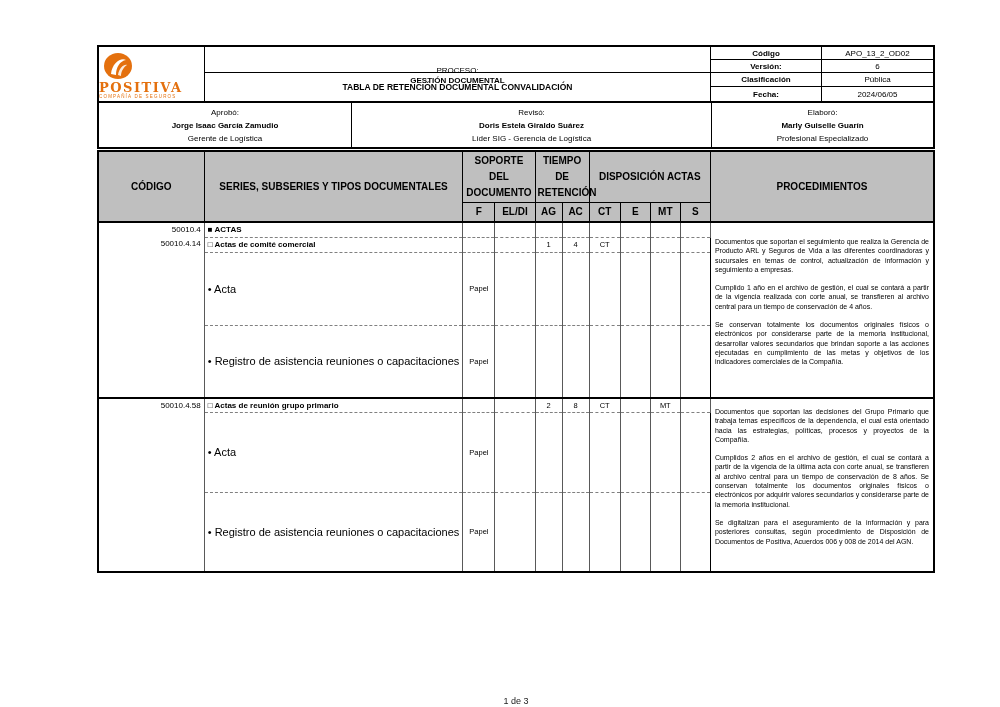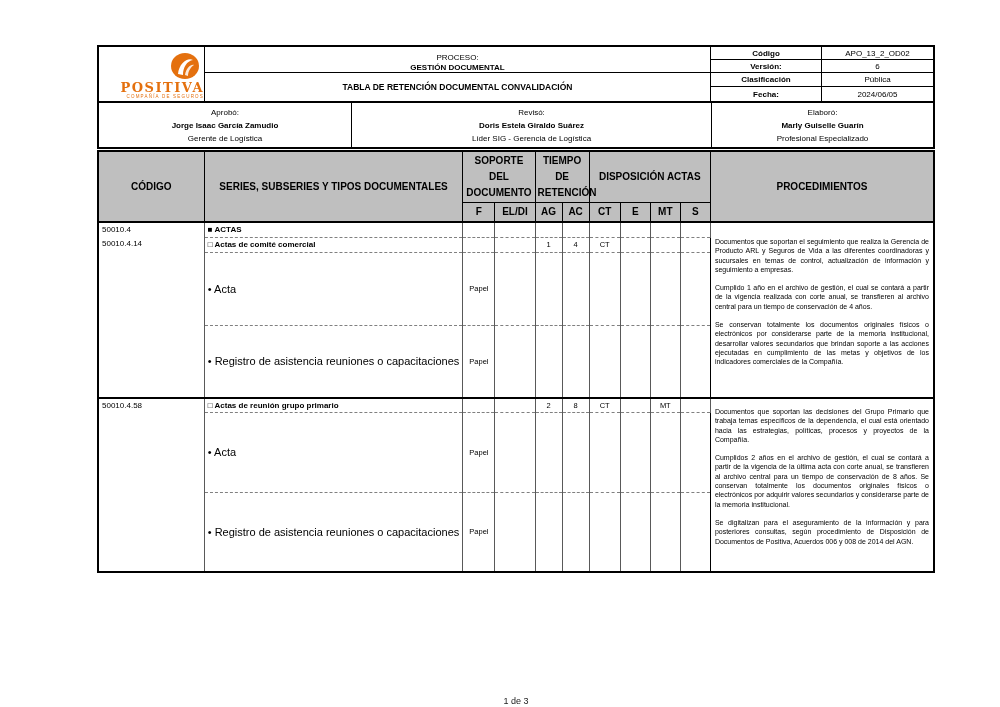--- a/index.html
+++ b/index.html
@@ -3,25 +3,25 @@
 <meta charset="utf-8">
 <style>
   * { box-sizing: border-box; margin: 0; padding: 0; }
   html, body { width: 1000px; height: 707px; background: #ffffff; }
   body { font-family: "Liberation Sans", sans-serif; color: #000; }
   .page { position: relative; width: 1000px; height: 707px; background: #fff; overflow: hidden; }
   .doc { position: absolute; left: 97px; top: 45px; width: 838px; }
 
   
   .hdr { display: grid; grid-template-columns: 106px 506px 111px 111px; grid-template-rows: 13px 13px 14px 14px; border: 2px solid #000; background:#fff; }
-  .logo-cell { grid-column: 1; grid-row: 1 / 5; border-right: 1px solid #000; display:flex; flex-direction:column; align-items:flex-end; justify-content:center; padding-top:2px; }
+  .logo-cell { grid-column: 1; grid-row: 1 / 5; border-right: 1px solid #000; display:flex; flex-direction:column; align-items:flex-start; justify-content:center; padding-top:2px; }
   .emblem svg { display:block; }
   .brand { font-family: "DejaVu Serif", serif; color: #e4700e; font-size: 13px; letter-spacing: 1.5px; font-weight: bold; line-height: 12px; }
   .tagline { font-family: "Liberation Sans", sans-serif; color: #e4700e; font-size: 4.5px; letter-spacing: 1.2px; line-height: 5px; }
-  .proc-cell { grid-column: 2; grid-row: 1 / 3; border-right: 1px solid #000; border-bottom: 1px solid #000; text-align:center; padding-top:5px; }
+  .proc-cell { grid-column: 2; grid-row: 1 / 3; border-right: 1px solid #000; border-bottom: 1px solid #000; text-align:center; padding-top:18px; }
   .proc-label { font-size: 8px; line-height: 11px; }
   .proc-name { font-size: 8px; font-weight: bold; line-height: 10px; }
   .title-cell { grid-column: 2; grid-row: 3 / 5; border-right: 1px solid #000; display:flex; align-items:center; justify-content:center; font-size: 8.5px; font-weight: bold; }
   .meta-label { grid-column: 3; border-right: 1px solid #000; border-bottom: 1px solid #000; font-weight: bold; font-size: 8px; text-align:center; display:flex; align-items:center; justify-content:center; }
   .meta-value { grid-column: 4; border-bottom: 1px solid #000; font-size: 8px; text-align:center; display:flex; align-items:center; justify-content:center; }
   .hdr .row4 { border-bottom: none; }
 
   
   .sigs { display: grid; grid-template-columns: 253px 360px 221px; border: 2px solid #000; border-top: none; height: 46px; }
   .sig { border-right: 1px solid #000; text-align: center; padding-top: 3px; font-size: 8px; line-height: 13px; }
@@ -34,21 +34,21 @@
   .entity-row + .entity-row { border-top: 1.5px solid #000; }
   .entity-row b { font-weight: bold; }
 
   
   table.trd { border-collapse: collapse; table-layout: fixed; width: 838px; margin-top: 1px; border: 2px solid #000; }
   .trd th { background: #bfbfbf; border: 1px solid #000; font-size: 10px; font-weight: bold; text-align: center; vertical-align: middle; line-height: 16px; padding: 1px 2px; }
   .trd tr.hdr-group { height: 26px; }
   .trd tr.hdr-sub { height: 13px; }
   .trd td { border-left: 1px solid #595959; border-right: 1px solid #595959; font-size: 7.5px; vertical-align: middle; padding: 0 3px; }
   tbody.section { border-top: 2px solid #000; }
-  td.code { text-align: left; vertical-align: top; font-size: 8px; padding-top: 2px; margin-left: 12px; }
+  td.code { text-align: right; vertical-align: top; font-size: 8px; padding-top: 2px; margin-left: 12px; }
   td.series-name { font-weight: bold; font-size: 8px; vertical-align: top; padding-top: 2px; }
   td.doc-name { font-size: 11px; }
   td.val { text-align: center; font-size: 7.5px; }
   tr.dashed td { border-top: 1px dashed #808080; }
   tr.dashed td:first-child { border-top: none; }
   td.proc { vertical-align: top; text-align: justify; font-size: 7px; line-height: 9.3px; padding: 14px 4px 0 4px; border-left: 1px solid #000; border-right: none; }
   td.proc.pt8 { padding-top: 8px; }
   td.proc p { margin: 0 0 9px 0; }
   tr.r-top { height: 15px; }
   tr.r-sub { height: 15px; }

